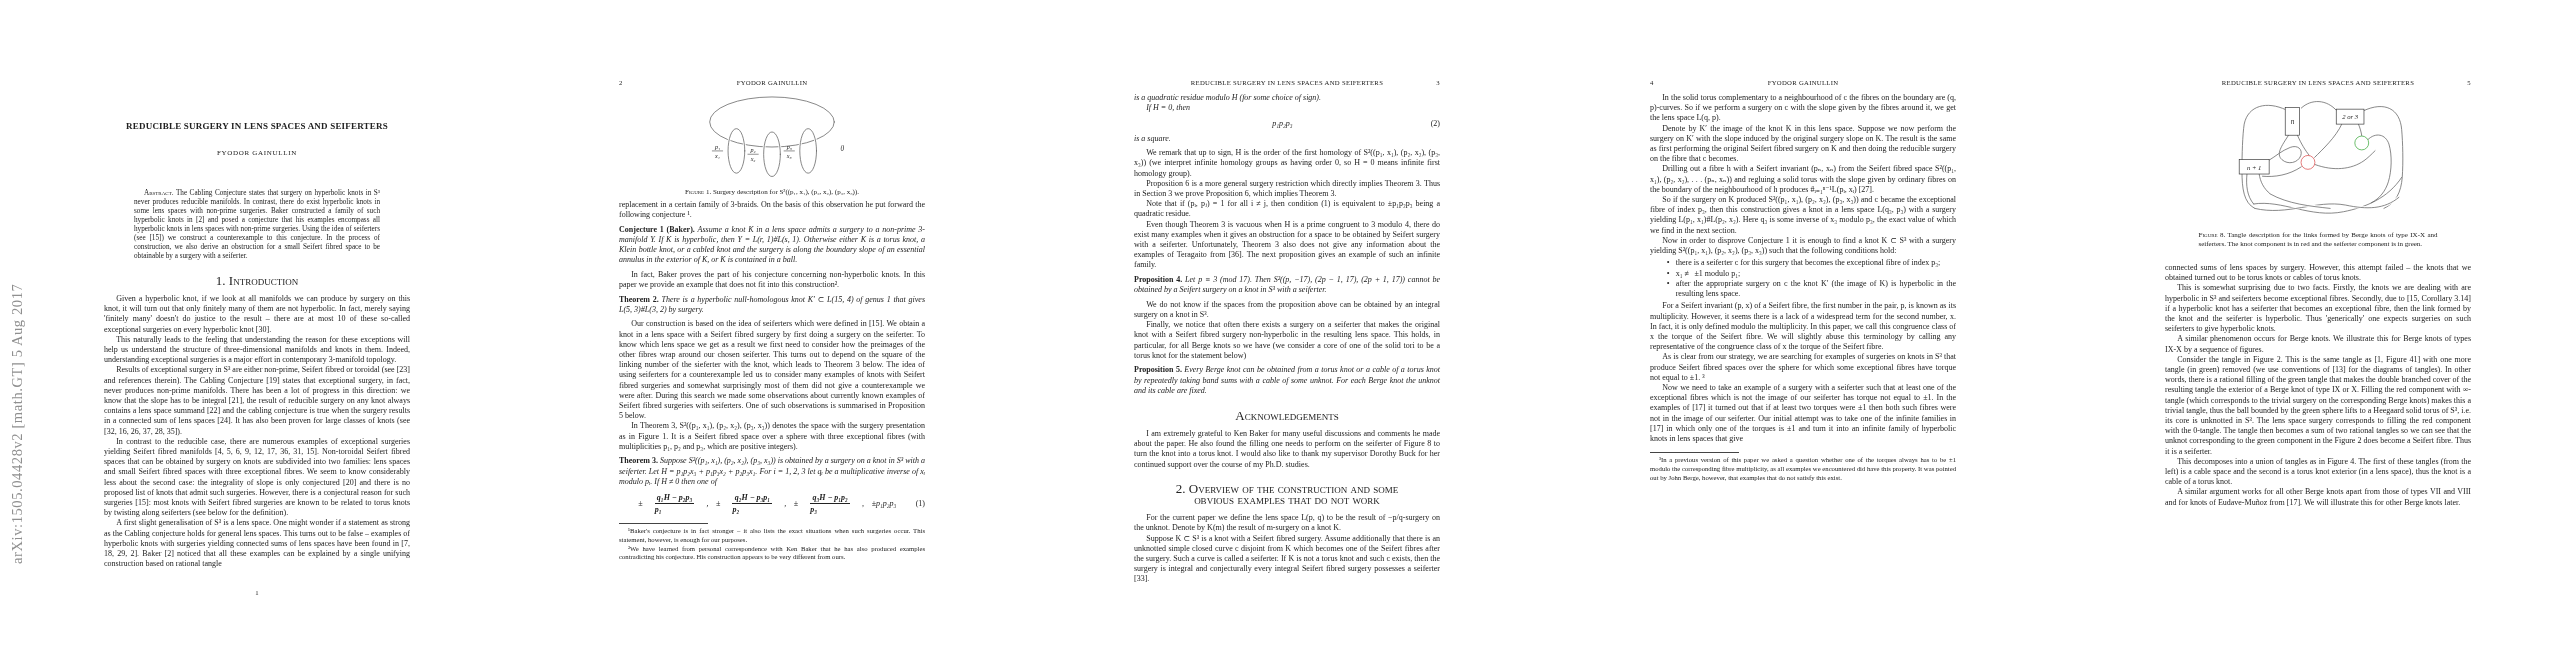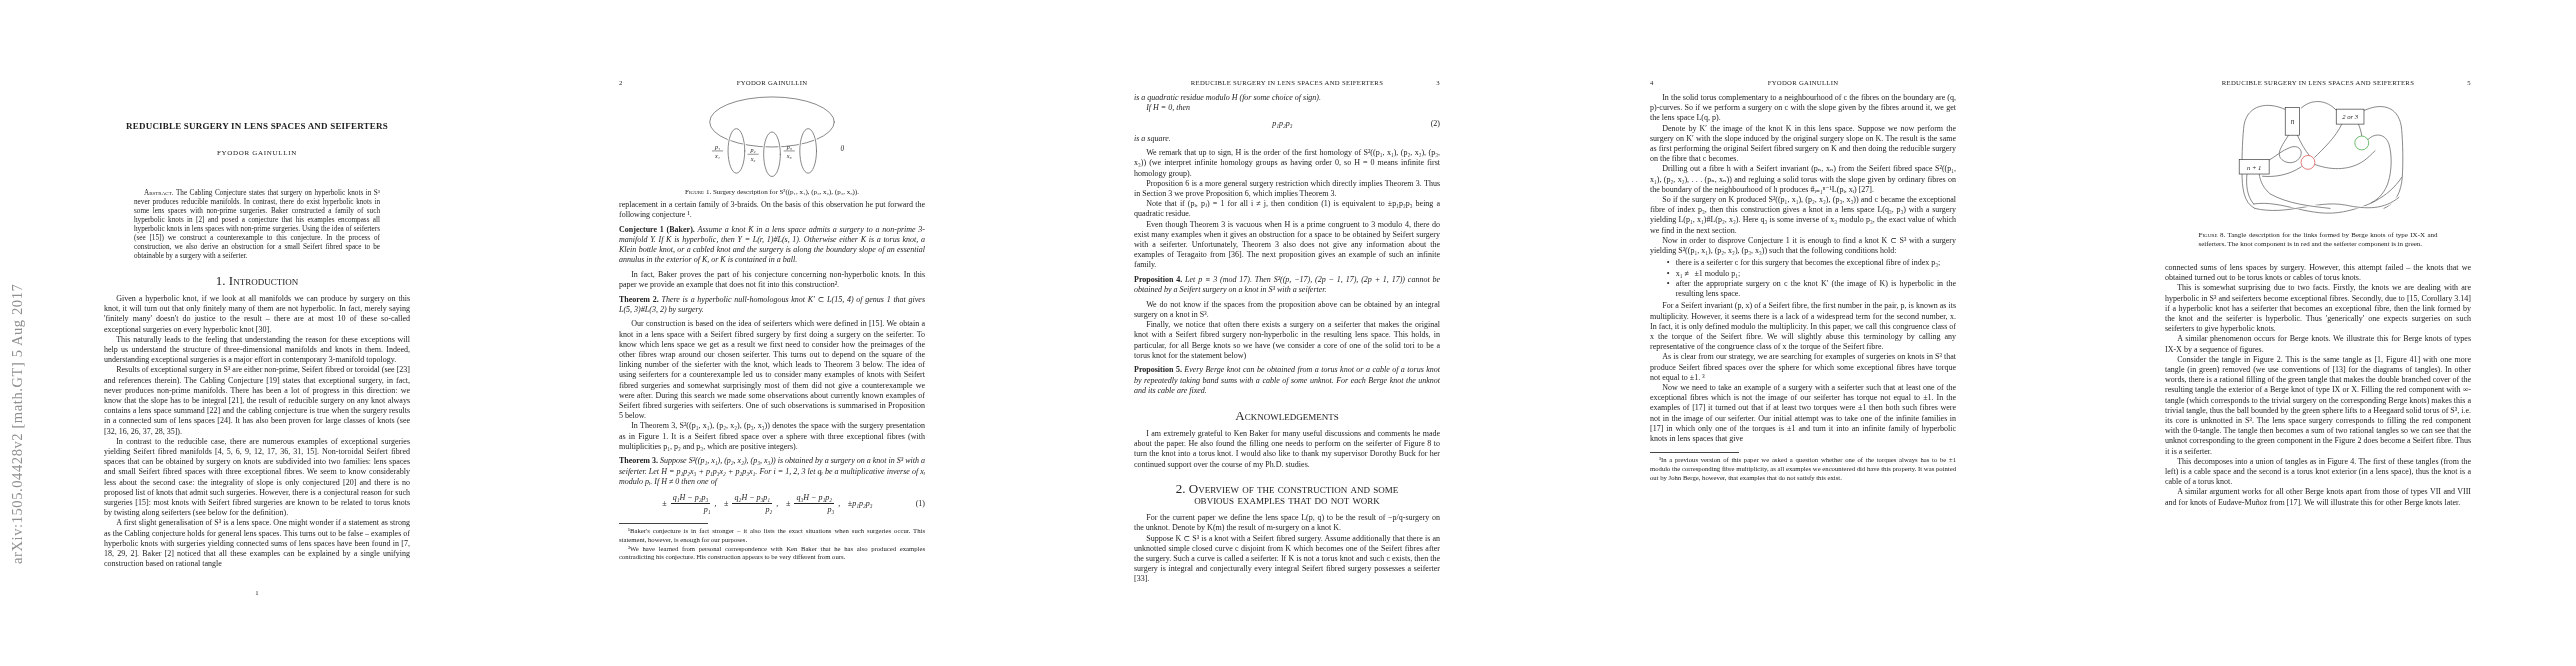--- a/index.html
+++ b/index.html
@@ -31,21 +31,21 @@
 
   .fig{margin:0 0 3.3px 0;text-align:center;}
   .fig svg{display:inline-block;}
   .cap{font-size:7px;line-height:9px;margin:3.3px auto 0 auto;text-indent:0;}
   .cap.center{text-align:center;width:100%;}
   .cap.block{width:239px;text-align:justify;}
 
   .eq{display:flex;align-items:center;margin:5.6px 0 4.4px 0;}
   .eqbody{flex:1;text-align:center;font-style:italic;}
   .eqtag{font-style:normal;flex:0 0 auto;}
-  .frac{display:inline-block;text-align:right;vertical-align:middle;margin:0 4px;}
+  .frac{display:inline-block;text-align:left;vertical-align:middle;margin:0 12px;font-weight:bold;}
   .fnum{display:block;padding:0 2.2px 0.6px 2.2px;border-bottom:0.6px solid #222;}
   .fden{display:block;padding-top:0.6px;}
   .eqf{margin-right:5.6px;}
 
   .bullets{margin:2.2px 0;}
   .bullet{display:flex;}
   .dot{flex:0 0 9px;margin-left:16.7px;}
   .btext{flex:1;text-align:justify;}
 
   .fnblock{margin-top:7.8px;}

